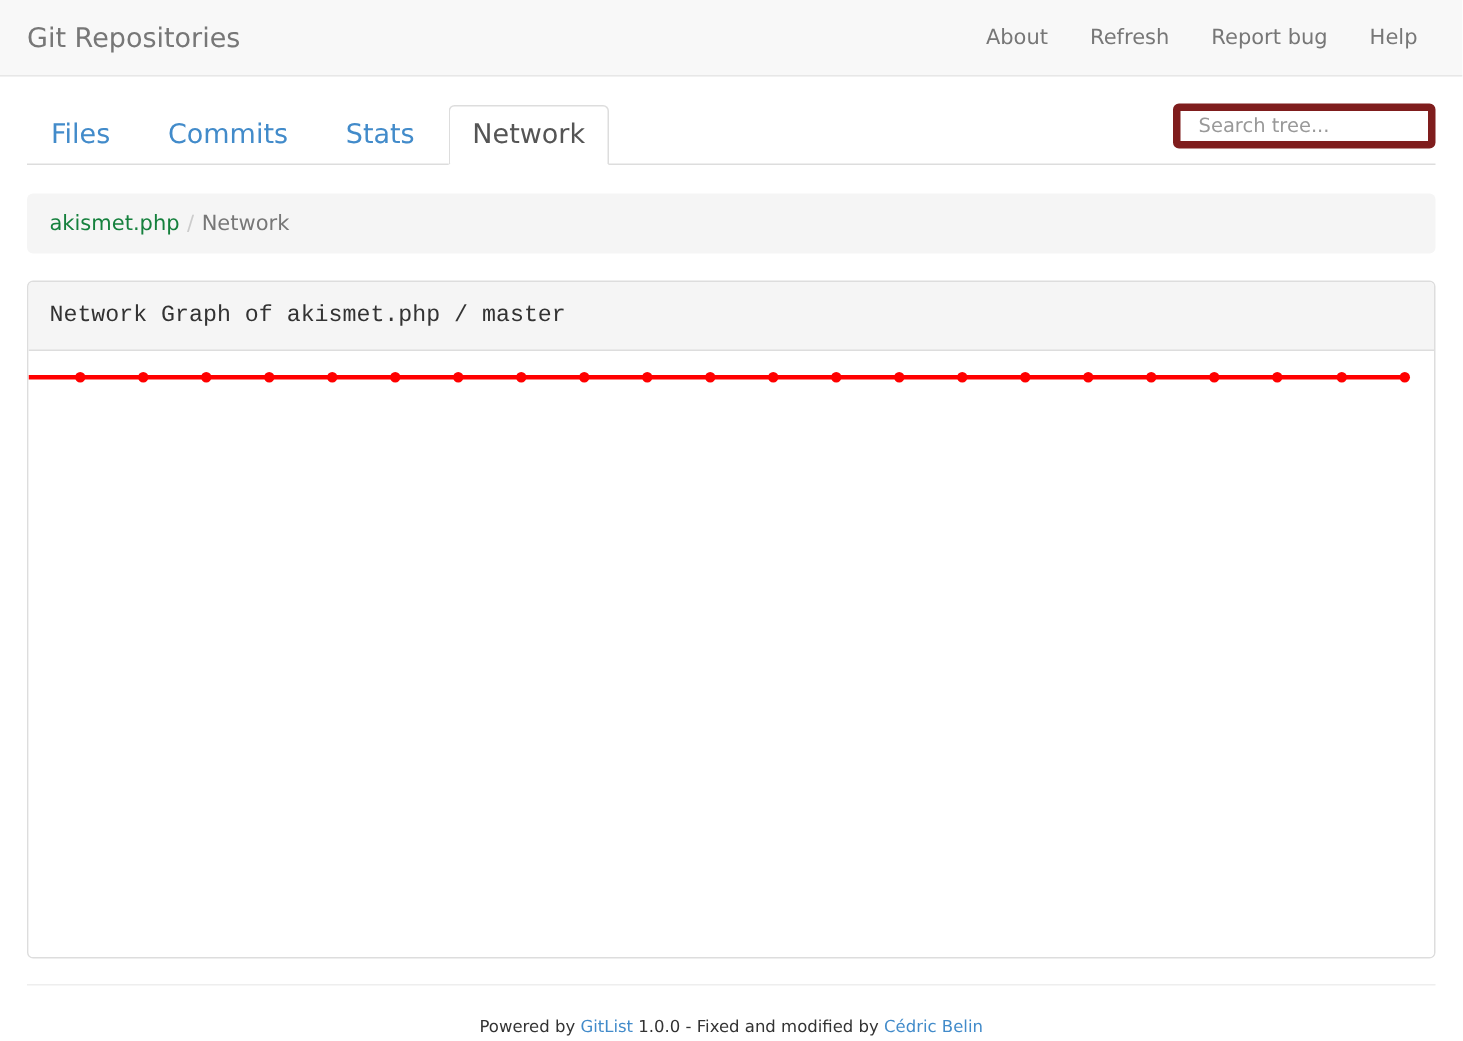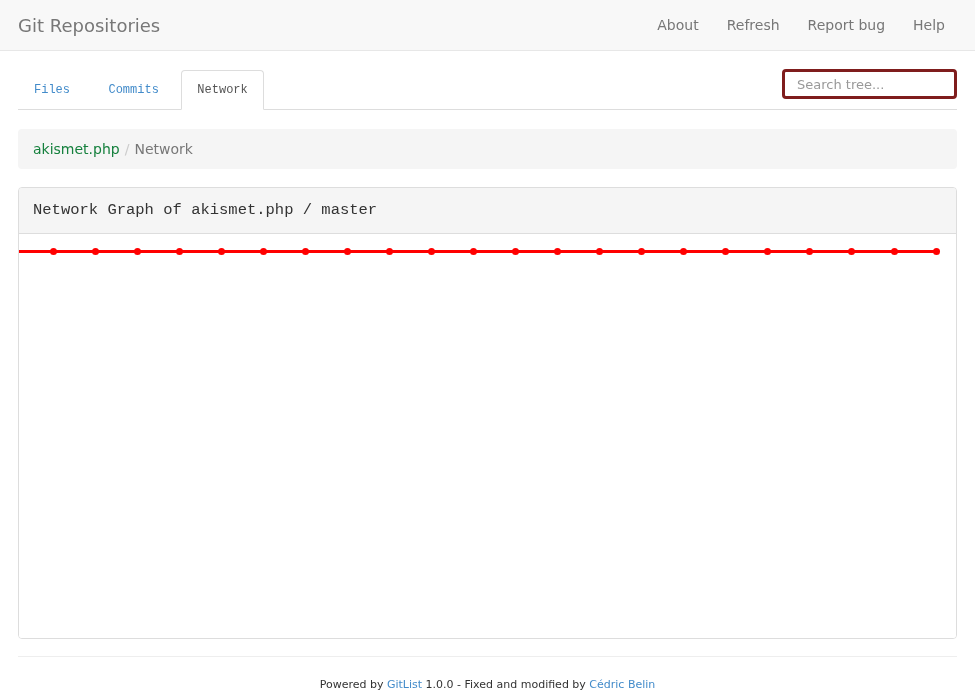--- a/index.html
+++ b/index.html
@@ -17,31 +17,31 @@
   .nav-links a { color: #777; text-decoration: none; font-size: 14px; padding: 15px 14px; cursor: pointer; }
 
   
   .container { padding: 0 18px; }
 
   
   .tabs-row { position: relative; margin-top: 19px; }
   .nav-tabs { list-style: none; border-bottom: 1px solid #ddd; display: block; }
   .nav-tabs li { display: inline-block; margin-bottom: -1px; margin-right: 2px; }
   .nav-tabs li a {
-    display: block; padding: 10px 15px; font-size: 12px; line-height: 18px;
+    display: block; padding: 10px 15px; font-size: 18px; line-height: 18px;
     color: #428bca; text-decoration: none; border: 1px solid transparent;
-    border-radius: 4px 4px 0 0; cursor: pointer; font-family: Liberation Mono, monospace;
+    border-radius: 4px 4px 0 0; cursor: pointer;
   }
   .nav-tabs li.active a {
     color: #555; background: #fff; border-color: #ddd #ddd transparent;
     cursor: default;
   }
   .search-input {
     position: absolute; right: 0; top: -1px; width: 175px; height: 30px;
-    border: 3px solid #7f1d1d; border-radius: 4px; padding: 5px 12px;
+    border: 5px solid #7f1d1d; border-radius: 4px; padding: 5px 12px;
     font-size: 13px; color: #0f172a; outline: none;
     font-family: "DejaVu Sans", "Liberation Sans", sans-serif;
   }
   .search-input::placeholder { color: #999; opacity: 1; }
 
   
   .breadcrumb {
     margin-top: 19px; background: #f5f5f5; border-radius: 4px;
     padding: 10px 15px; font-size: 14px; line-height: 20px;
   }
@@ -79,20 +79,21 @@
     <a>Help</a>
   </nav>
 </div>
 
 <div class="container">
 
   <div class="tabs-row">
     <ul class="nav-tabs">
       <li><a>Files</a></li>
       <li><a>Commits</a></li>
+      <li><a>Stats</a></li>
       <li class="active"><a>Network</a></li>
     </ul>
     <input class="search-input" type="text" placeholder="Search tree..." style="">
   </div>
 
   <div class="breadcrumb">
     <a>akismet.php</a><span class="divider">/</span><span class="current">Network</span>
   </div>
 
   <div class="panel">

